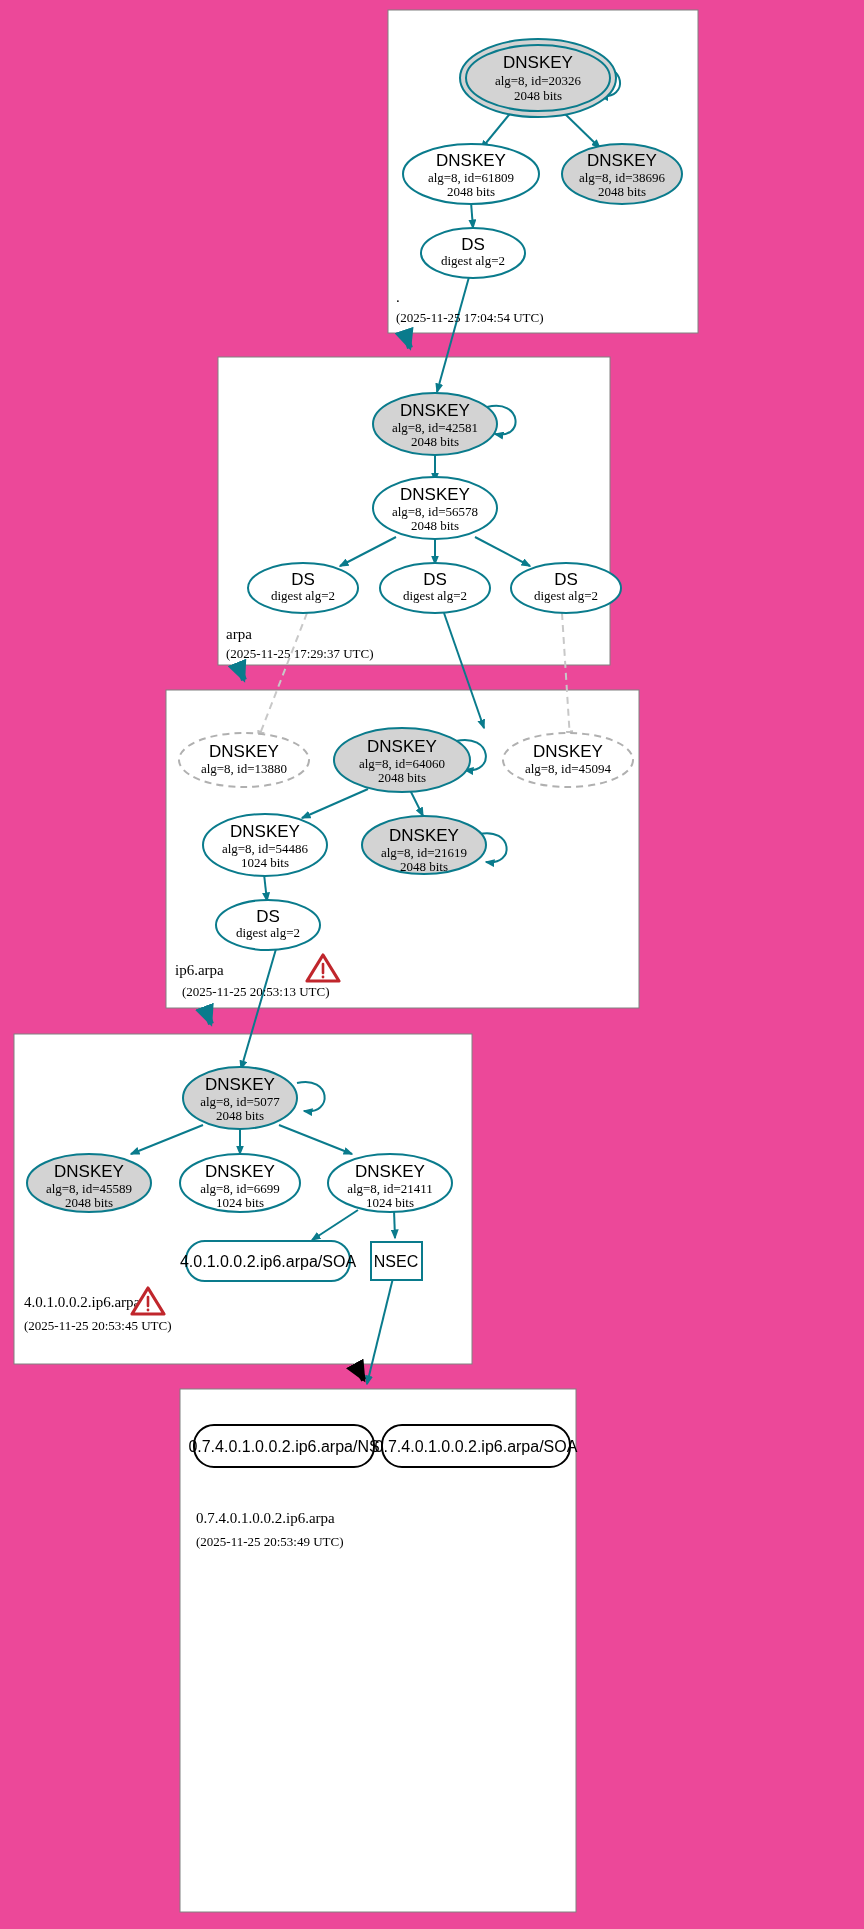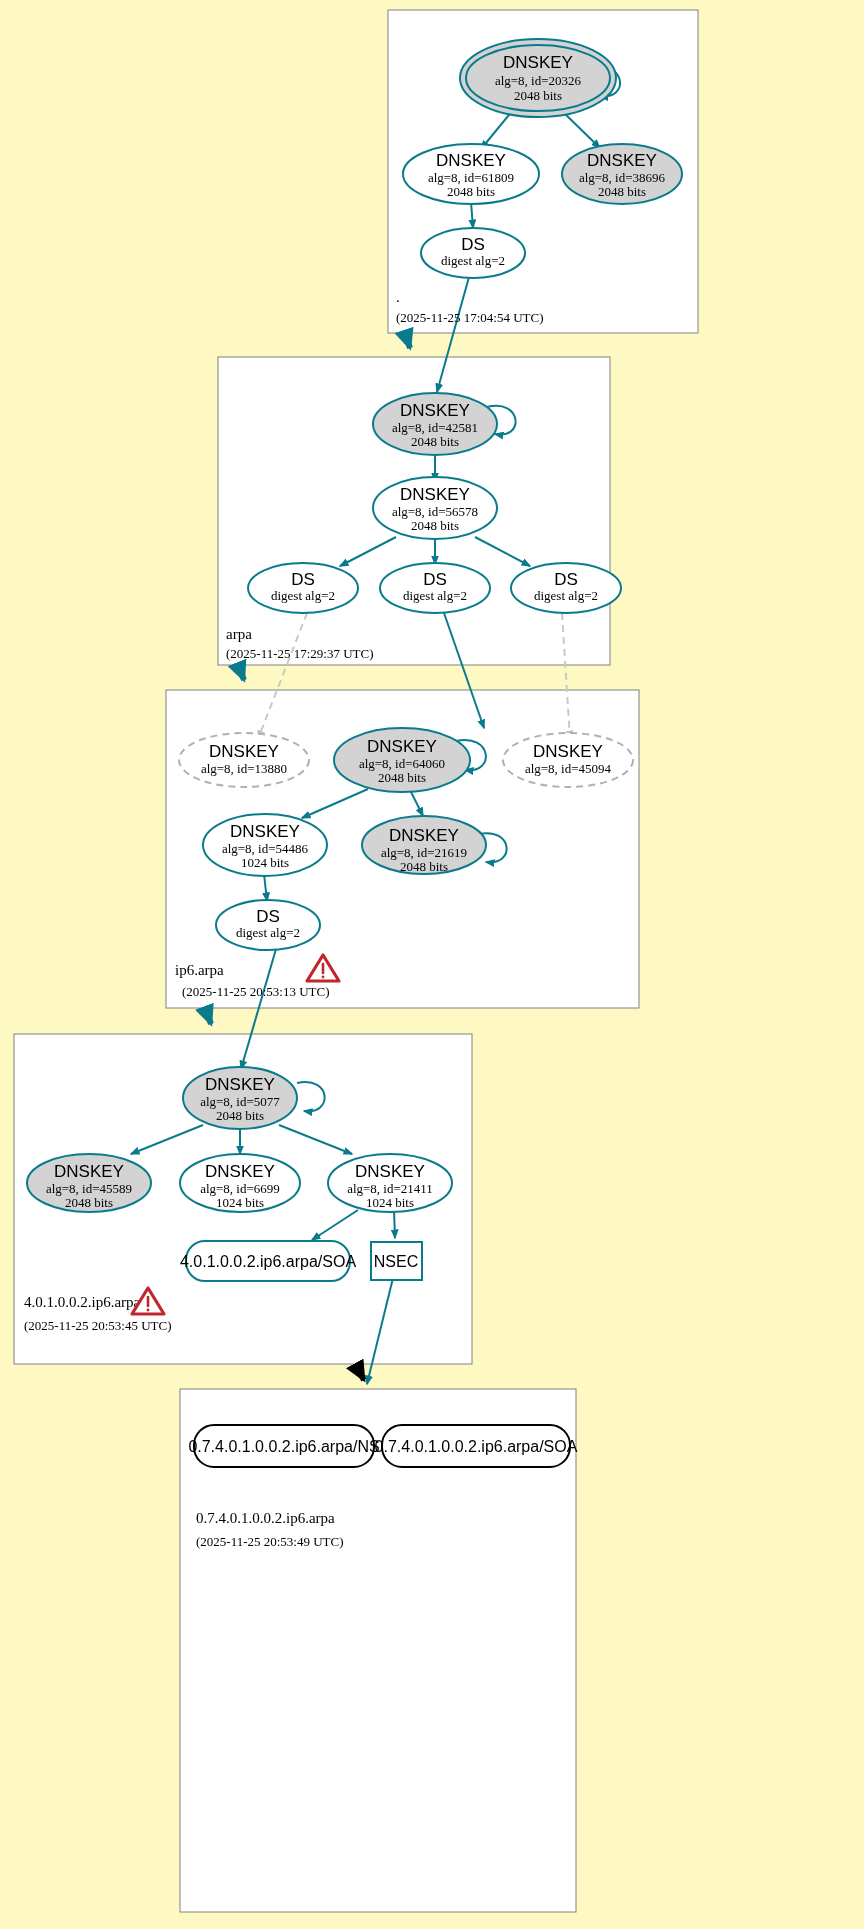--- a/index.html
+++ b/index.html
@@ -7,21 +7,21 @@
     padding: 0;
     background: #ffffff;
   }
   body {
     font-family: "Liberation Sans", sans-serif;
   }
   #canvas {
     position: relative;
     width: 864px;
     height: 1929px;
-    background: #fef9c3;
+    background: #ec4899;
     overflow: hidden;
   }
   svg.layer {
     position: absolute;
     left: 0;
     top: 0;
     width: 864px;
     height: 1929px;
     overflow: visible;
   }

